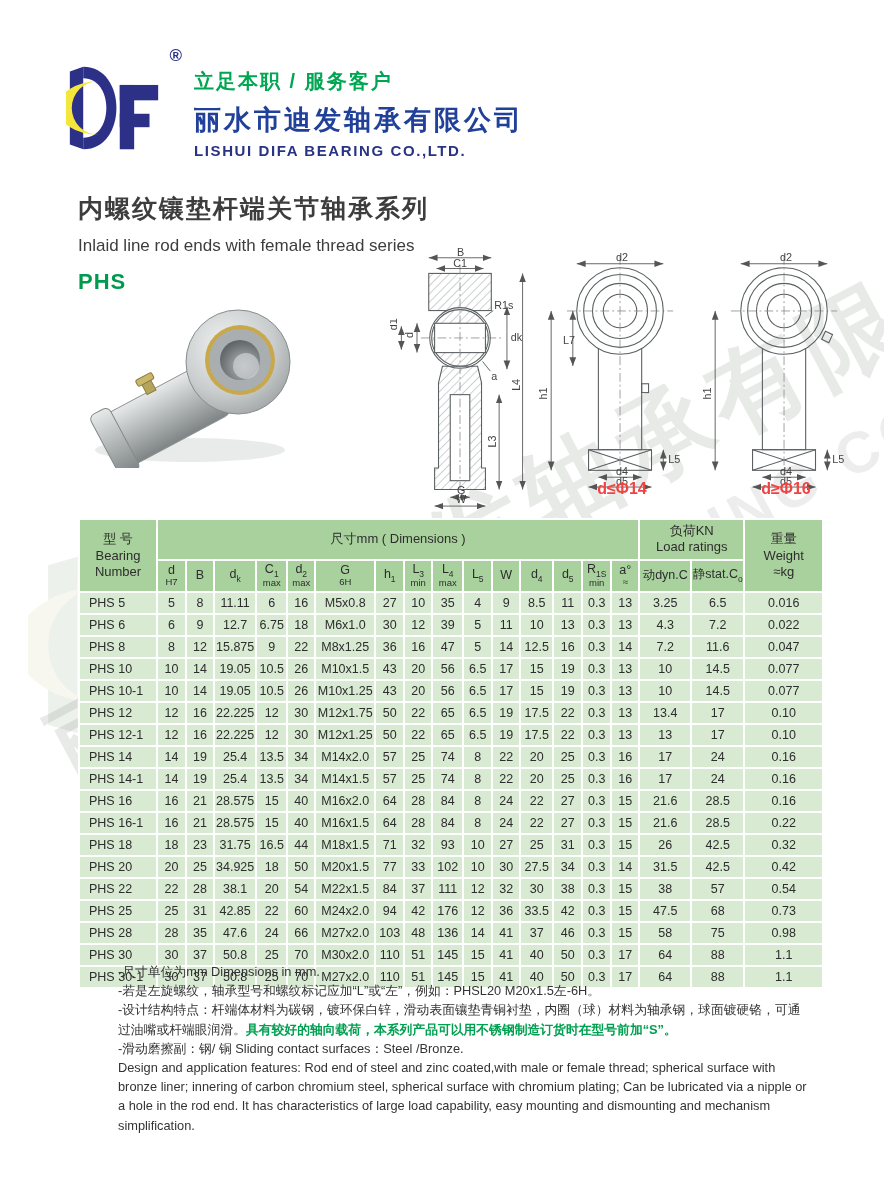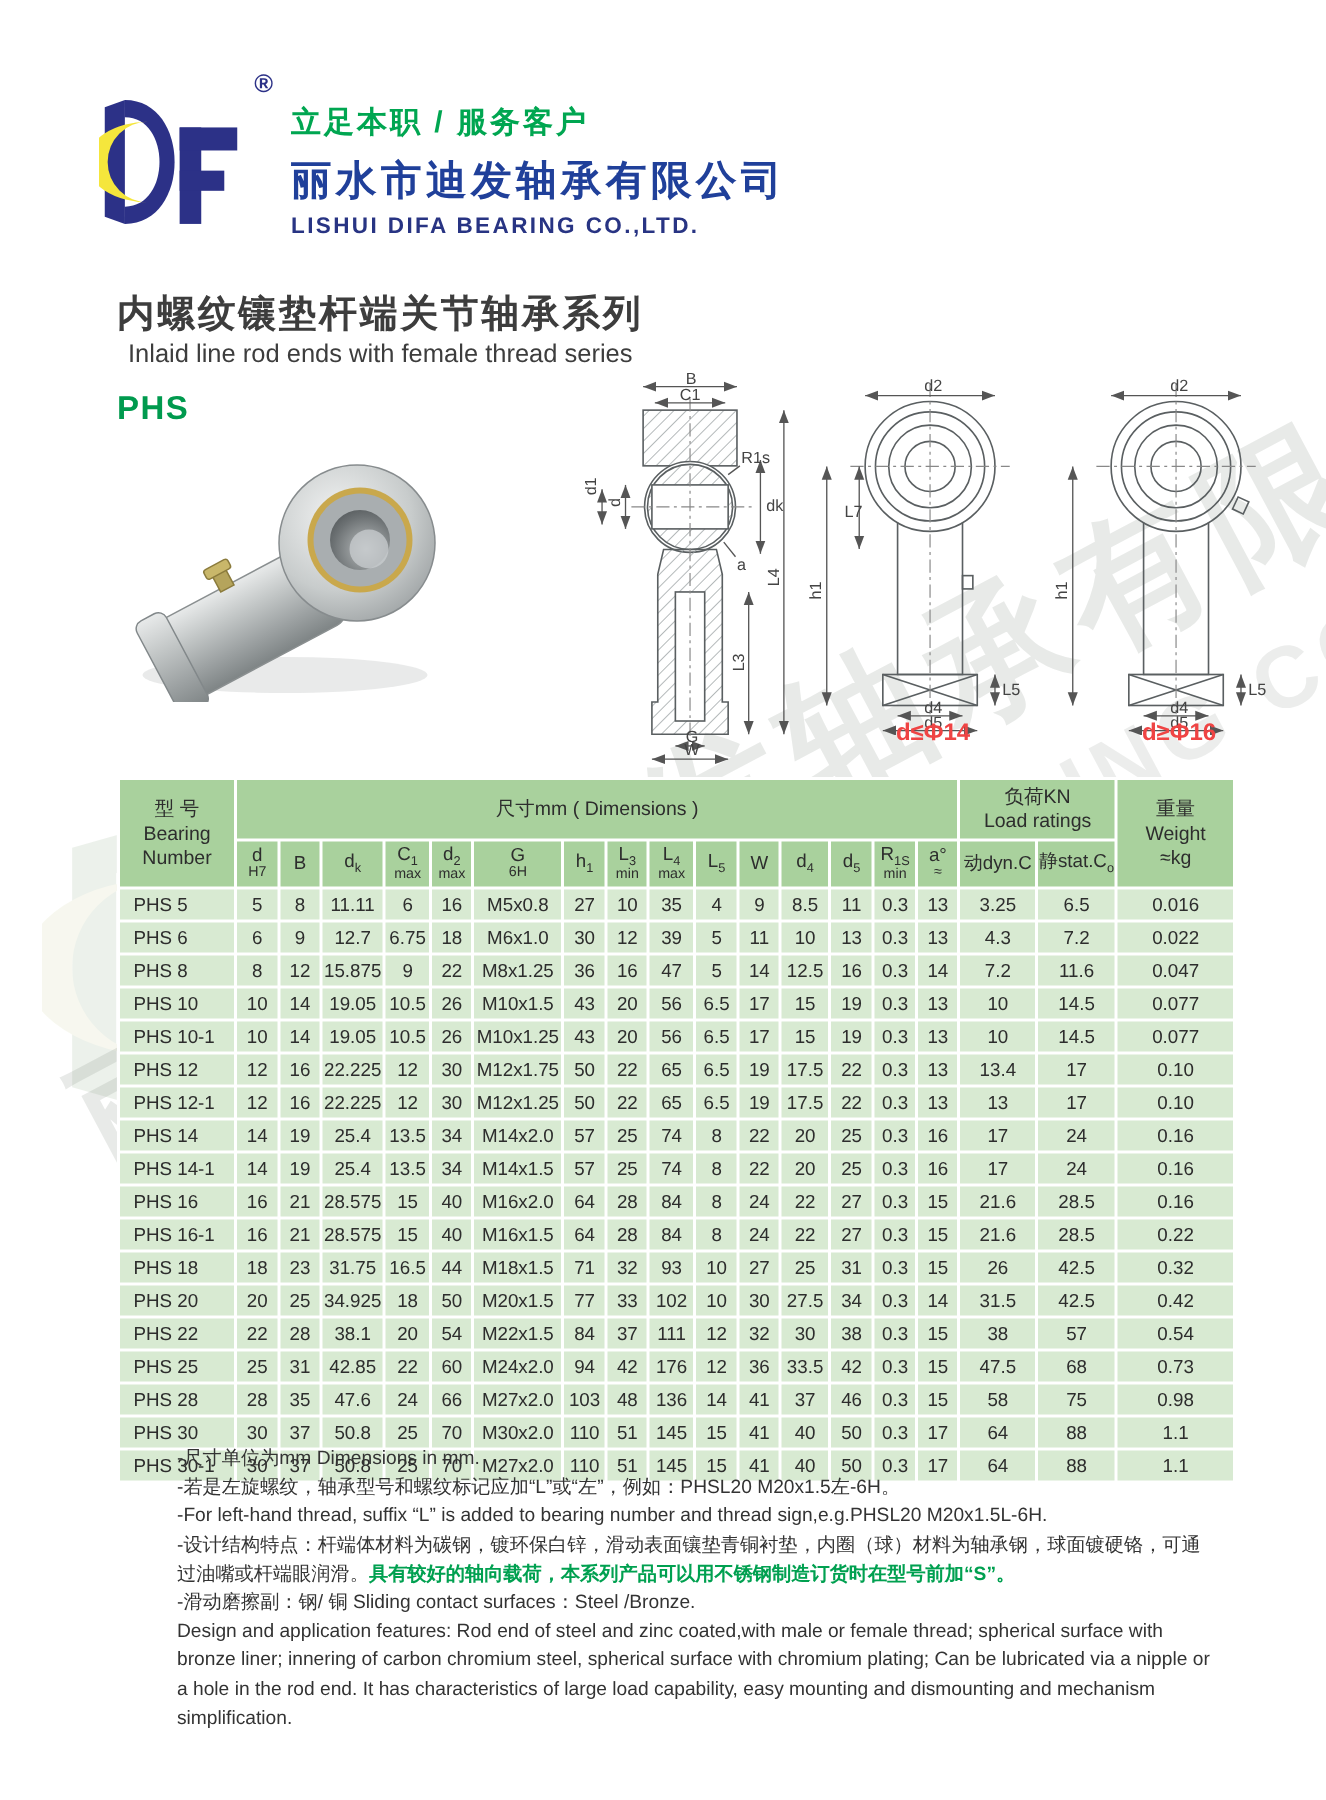--- a/index.html
+++ b/index.html
@@ -20,21 +20,21 @@
   .logo-wrap svg { width:96px; height:104px; display:block; margin-top:4px; }
   .rmark { position:absolute; right:2px; top:-6px; color:#2c3187; font-size:17px; font-weight:bold; }
   .brand-text { margin-left:10px; padding-top:16px; }
   .slogan { color:#00a651; font-size:20px; font-weight:bold; letter-spacing:2px; }
   .company-cn { color:#20409a; font-size:27px; font-weight:bold; letter-spacing:3px; margin-top:7px; }
   .company-en { color:#283483; font-size:15px; font-weight:bold; letter-spacing:1.6px; margin-top:4px; }
 
   
   .titles { position:absolute; left:78px; top:192px; z-index:3; }
   .title-cn { color:#3d3d3d; font-size:25px; font-weight:bold; letter-spacing:2px; }
-  .title-en { color:#3d3d3d; font-size:17px; font-weight:normal; margin-top:1px;text-align:center; }
+  .title-en { color:#3d3d3d; font-size:17px; font-weight:normal; margin-top:11px; }
   .series-code { color:#009a4e; font-size:22px; font-weight:bold; margin-top:13px; letter-spacing:1px; }
 
   
   .figures { position:absolute; left:78px; top:248px; width:790px; height:268px; z-index:2; }
   .photo { position:absolute; left:2px; top:42px; width:238px; height:178px; }
   .sec-view { position:absolute; left:312px; top:0; width:142px; height:262px; }
   .front-view { position:absolute; top:0; width:172px; height:242px; }
   .fv1 { left:458px; } .fv2 { left:622px; }
   .fv-cap { position:absolute; top:232px; width:172px; text-align:center; font-size:16px; color:#ef4444; font-weight:bold; }
   .cap1 { left:458px; } .cap2 { left:622px; }
@@ -686,19 +686,18 @@
           <td>64</td>
           <td>88</td>
           <td>1.1</td>
         </tr>
       </tbody>
   </table>
 
   <section class="notes">
     <p>-尺寸单位为mm   Dimensions in mm.</p>
     <p>-若是左旋螺纹，轴承型号和螺纹标记应加“L”或“左”，例如：PHSL20 M20x1.5左-6H。</p>
-    <p>-For left-hand thread, suffix “L” is added to bearing number and thread sign,e.g.PHSL20 M20x1.5L-6H.</p>
     <p><span>-设计结构特点：杆端体材料为碳钢，镀环保白锌，滑动表面镶垫青铜衬垫，内圈（球）材料为轴承钢，球面镀硬铬，可通过油嘴或杆端眼润滑。</span><span class="green-note">具有较好的轴向载荷，本系列产品可以用不锈钢制造订货时在型号前加“S”。</span></p>
     <p>-滑动磨擦副：钢/ 铜   Sliding contact surfaces：Steel /Bronze.</p>
     <p>Design and application features: Rod end of steel and zinc coated,with male or female thread; spherical surface with bronze liner; innering of carbon chromium steel, spherical surface with chromium plating; Can be lubricated via a nipple or a hole in the rod end. It has characteristics of large load capability, easy mounting and dismounting and mechanism simplification.</p>
   </section>
 
 </div>
 
 </body></html>

